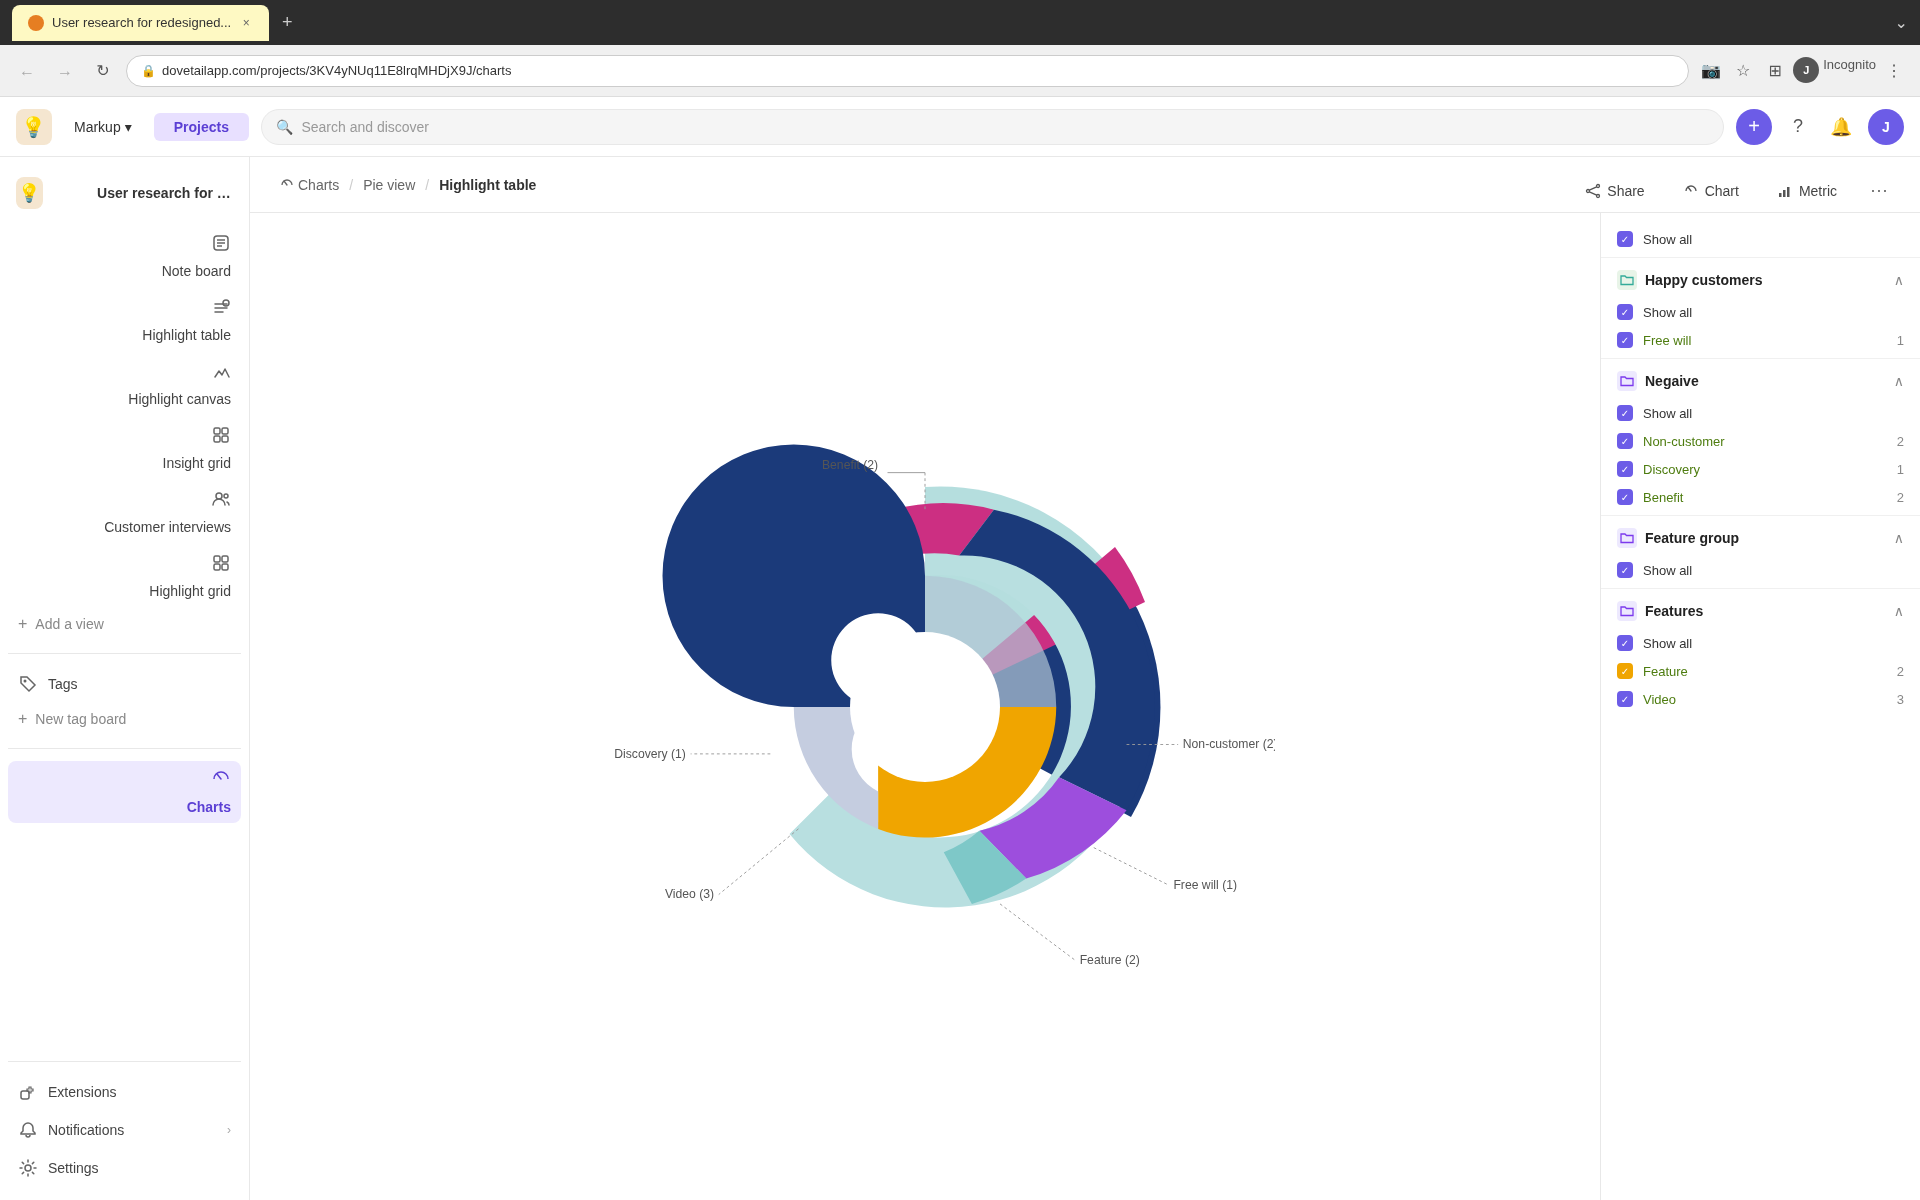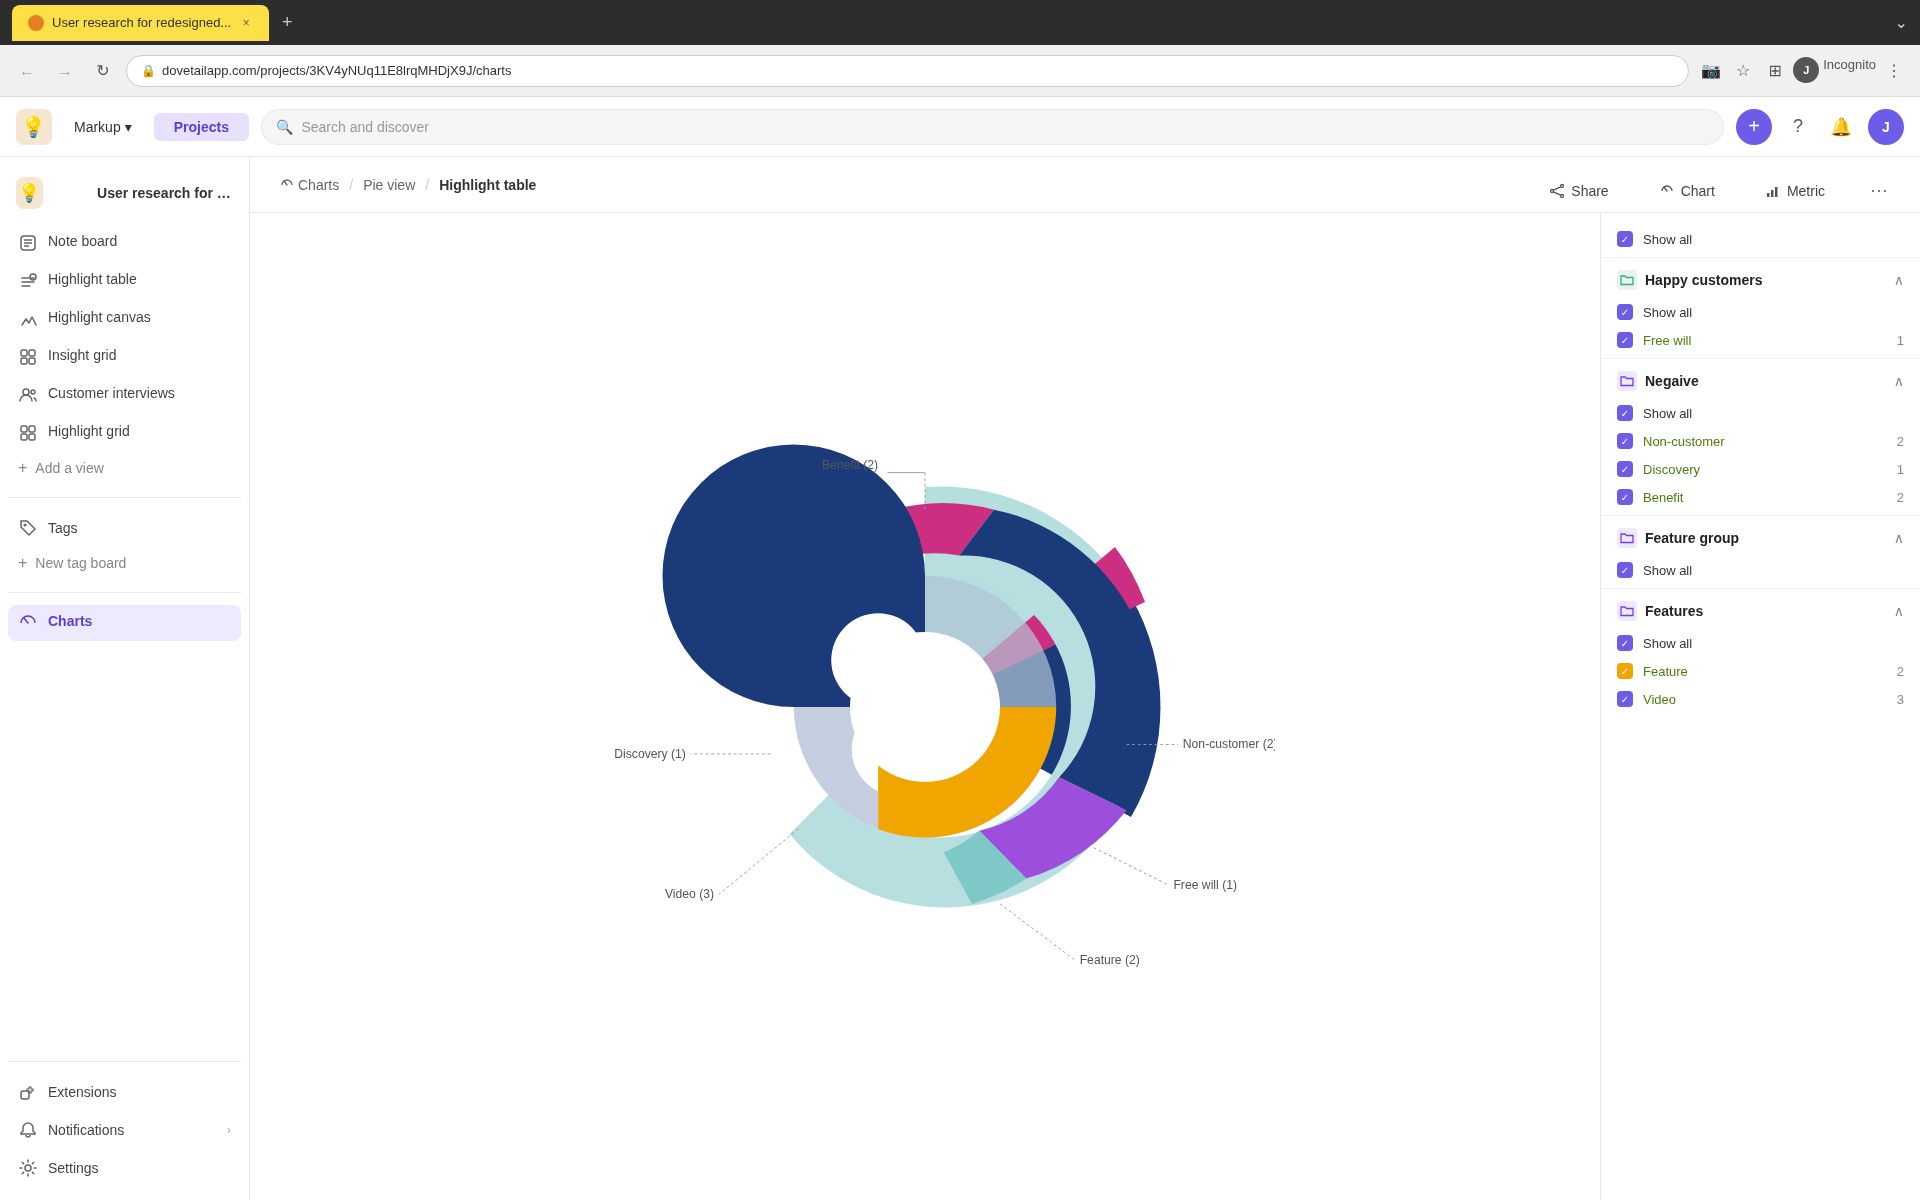--- a/index.html
+++ b/index.html
@@ -2,21 +2,21 @@
 <html><head>
   <meta charset="utf-8">
   <style>
     * { box-sizing: border-box; margin: 0; padding: 0; }
     body { font-family: -apple-system, BlinkMacSystemFont, 'Segoe UI', sans-serif; background: #fff; overflow: hidden; width: 1920px; height: 1200px; }
 
     
     .browser-chrome { background: #2d2d2d; height: 45px; display: flex; align-items: center; padding: 0 12px; gap: 8px; }
     .tab-bar { display: flex; align-items: center; gap: 4px; }
     .tab { background: #3d3d3d; border-radius: 8px 8px 0 0; padding: 8px 16px; display: flex; align-items: center; gap: 8px; color: #ccc; font-size: 13px; height: 36px; }
-    .tab.active { background: #fde047; color: #333; }
+    .tab.active { background: #fef9c3; color: #333; }
     .tab-icon { width: 16px; height: 16px; border-radius: 50%; background: #e67e22; }
     .tab-close { width: 14px; height: 14px; border-radius: 50%; background: transparent; border: none; cursor: pointer; color: #666; font-size: 12px; display: flex; align-items: center; justify-content: center; }
     .new-tab { background: transparent; border: none; color: #ccc; font-size: 18px; cursor: pointer; width: 28px; height: 28px; display: flex; align-items: center; justify-content: center; border-radius: 50%; }
     .tab-overflow { margin-left: auto; background: transparent; border: none; color: #ccc; font-size: 16px; cursor: pointer; }
 
     
     .omnibar { background: #f0f0f0; height: 52px; display: flex; align-items: center; padding: 0 12px; gap: 8px; border-bottom: 1px solid #ddd; }
     .nav-btn { background: transparent; border: none; cursor: pointer; color: #555; font-size: 16px; width: 30px; height: 30px; display: flex; align-items: center; justify-content: center; border-radius: 50%; }
     .nav-btn.disabled { color: #aaa; cursor: default; }
     .url-bar { flex: 1; background: #fff; border: 1px solid #ccc; border-radius: 20px; height: 32px; display: flex; align-items: center; padding: 0 14px; gap: 6px; font-size: 13px; color: #333; }
@@ -41,39 +41,39 @@
     .user-avatar { width: 36px; height: 36px; border-radius: 50%; background: #6c5ce7; display: flex; align-items: center; justify-content: center; color: #fff; font-size: 14px; font-weight: bold; cursor: pointer; }
 
     
     .content-area { display: flex; flex: 1; overflow: hidden; }
 
     
     .sidebar { width: 250px; background: #fff; border-right: 1px solid #e8e8e8; display: flex; flex-direction: column; padding: 12px 8px; overflow-y: auto; flex-shrink: 0; }
     .project-title { display: flex; align-items: center; gap: 10px; padding: 8px 8px; margin-bottom: 8px; }
     .project-icon { width: 32px; height: 32px; border-radius: 8px; background: #f5e6d0; display: flex; align-items: center; justify-content: center; font-size: 18px; }
     .project-name { font-size: 14px; font-weight: 600; color: #333; white-space: nowrap; overflow: hidden; text-overflow: ellipsis; margin-left: 44px; }
-    .nav-item { display: flex; align-items: flex-start; gap: 10px; padding: 8px 10px; border-radius: 8px; cursor: pointer; color: #444; font-size: 14px; margin-bottom: 2px; }
+    .nav-item { display: flex; align-items: flex-end; gap: 10px; padding: 8px 10px; border-radius: 8px; cursor: pointer; color: #444; font-size: 14px; margin-bottom: 2px; flex-direction: column; }
     .nav-item.active { background: #ede9fe; color: #5b3fd4; font-weight: 600; }
     .nav-item-icon { width: 20px; height: 20px; display: flex; align-items: center; justify-content: center; flex-shrink: 0; color: #666; font-size: 16px; }
     .nav-item.active .nav-item-icon { color: #5b3fd4; }
     .add-item { display: flex; align-items: center; gap: 8px; padding: 6px 10px; border-radius: 8px; cursor: pointer; color: #888; font-size: 14px; margin-bottom: 2px; }
     .sidebar-divider { height: 1px; background: #e8e8e8; margin: 12px 0; }
     .sidebar-section-item { display: flex; align-items: center; gap: 10px; padding: 8px 10px; border-radius: 8px; cursor: pointer; color: #444; font-size: 14px; margin-bottom: 2px; }
     .chevron-icon { margin-left: auto; color: #aaa; font-size: 12px; }
 
     
     .main-content { flex: 1; display: flex; flex-direction: column; overflow: hidden; }
 
     
     .content-toolbar { height: 56px; border-bottom: 1px solid #e8e8e8; display: flex; align-items: center; padding: 0 24px; gap: 0; }
     .breadcrumb { display: flex; align-items: center; gap: 4px; font-size: 14px; color: #666; flex: 1; }
     .breadcrumb-item { display: flex; align-items: center; gap: 4px; cursor: pointer; padding: 4px 6px; border-radius: 6px; }
     .breadcrumb-sep { color: #ccc; font-size: 14px; }
     .breadcrumb-current { font-weight: 600; color: #333; }
-    .toolbar-actions { display: flex; align-items: center; gap: 24px; margin-top: 12px; }
+    .toolbar-actions { display: flex; align-items: center; gap: 12px; margin-top: 12px; }
     .toolbar-btn { display: flex; align-items: center; gap: 6px; padding: 6px 12px; border-radius: 8px; background: transparent; border: 1px solid transparent; cursor: pointer; font-size: 14px; color: #444; }
     .toolbar-more { padding: 6px 8px; border-radius: 8px; background: transparent; border: none; cursor: pointer; color: #666; font-size: 18px; }
 
     
     .chart-container { flex: 1; display: flex; position: relative; overflow: hidden; }
     .chart-main { flex: 1; display: flex; align-items: center; justify-content: center; position: relative; }
 
     
     .right-panel { width: 320px; border-left: 1px solid #e8e8e8; background: #fff; overflow-y: auto; padding: 12px 0; flex-shrink: 0; }
     .panel-section-header { display: flex; align-items: center; gap: 8px; padding: 8px 16px; cursor: pointer; }

